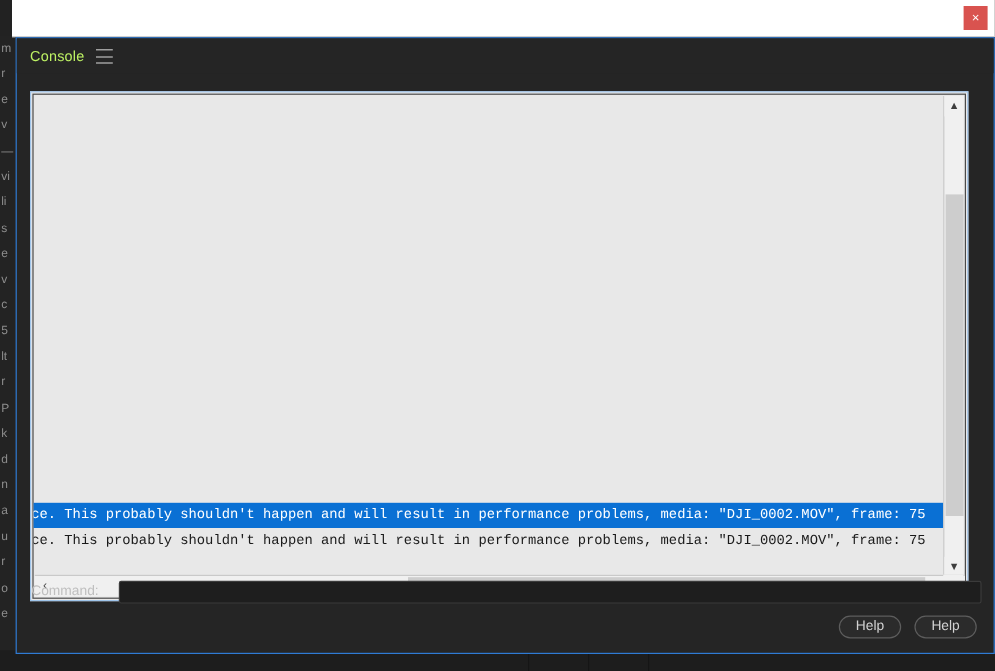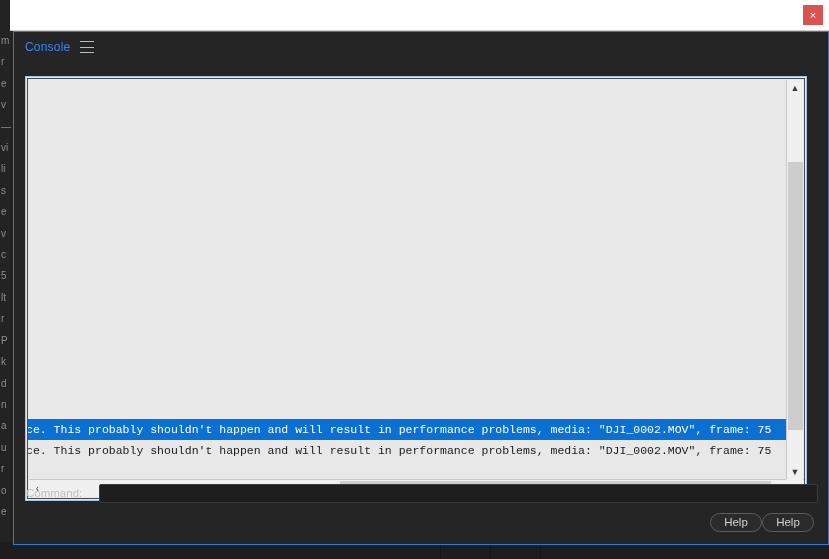--- a/index.html
+++ b/index.html
@@ -83,21 +83,21 @@
     position: absolute;
     left: 0; top: 0;
     width: 100%; height: 29px;
     display: flex;
     align-items: center;
     padding-left: 11px;
     box-sizing: border-box;
     background: #252525;
   }
   #panel-title {
-    color: #3b82f6;
+    color: #bef264;
     font-size: 12px;
     letter-spacing: .2px;
   }
   #panel-menu-icon {
     margin-left: 10px;
     width: 14px; height: 12px;
     display: inline-flex;
     flex-direction: column;
     justify-content: space-between;
     padding-top: 1px;
@@ -247,20 +247,21 @@
     padding: 0 5px;
     box-sizing: border-box;
   }
 
   
   #footer-buttons {
     position: absolute;
     right: 14px;
     top: 481px;
     display: flex;
+    gap: 11px;
   }
   .btn {
     width: 52px;
     height: 19px;
     border: 1px solid #5d5d5d;
     border-radius: 10px;
     background: #2b2b2b;
     color: #d2d2d2;
     font-size: 11.5px;
     font-family: "Liberation Sans", sans-serif;

